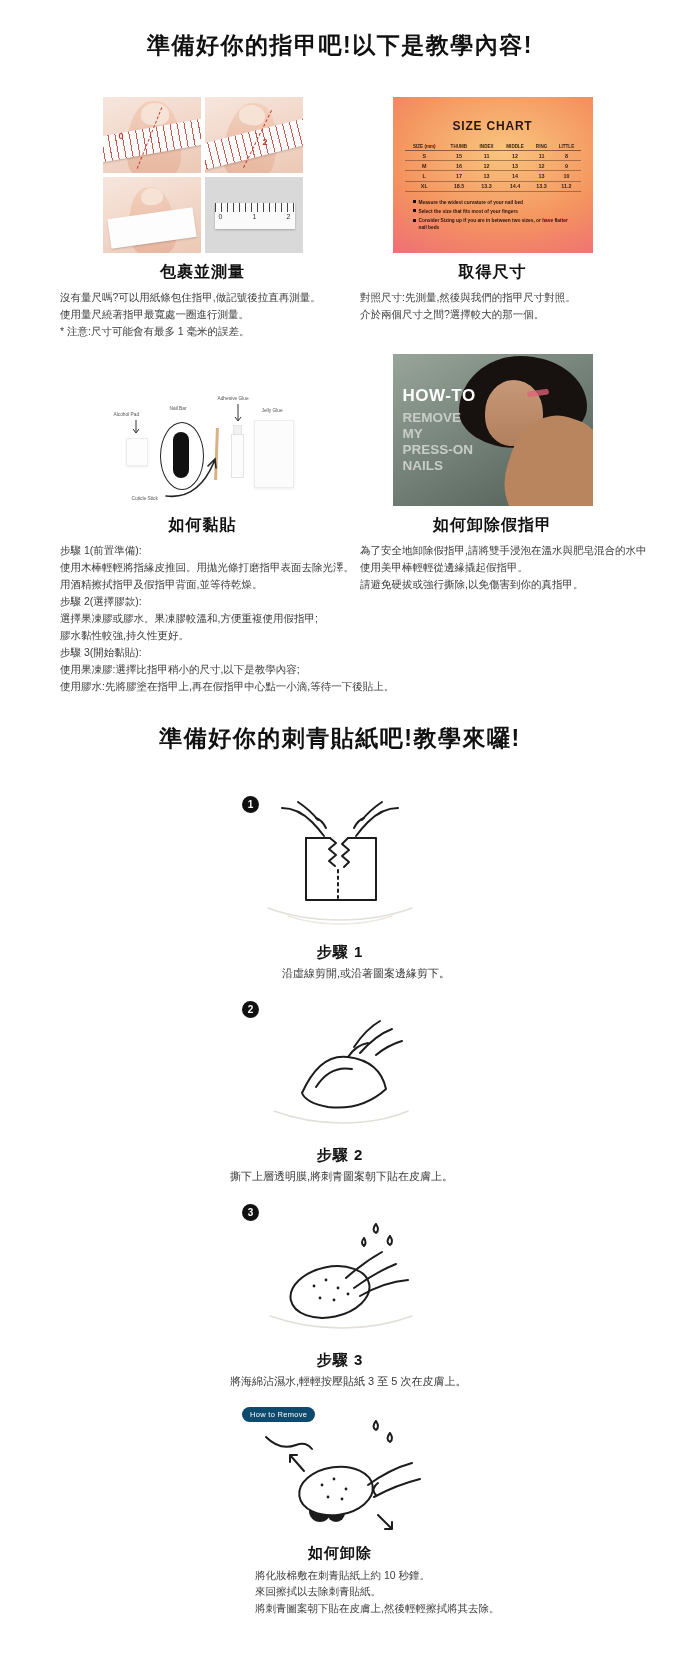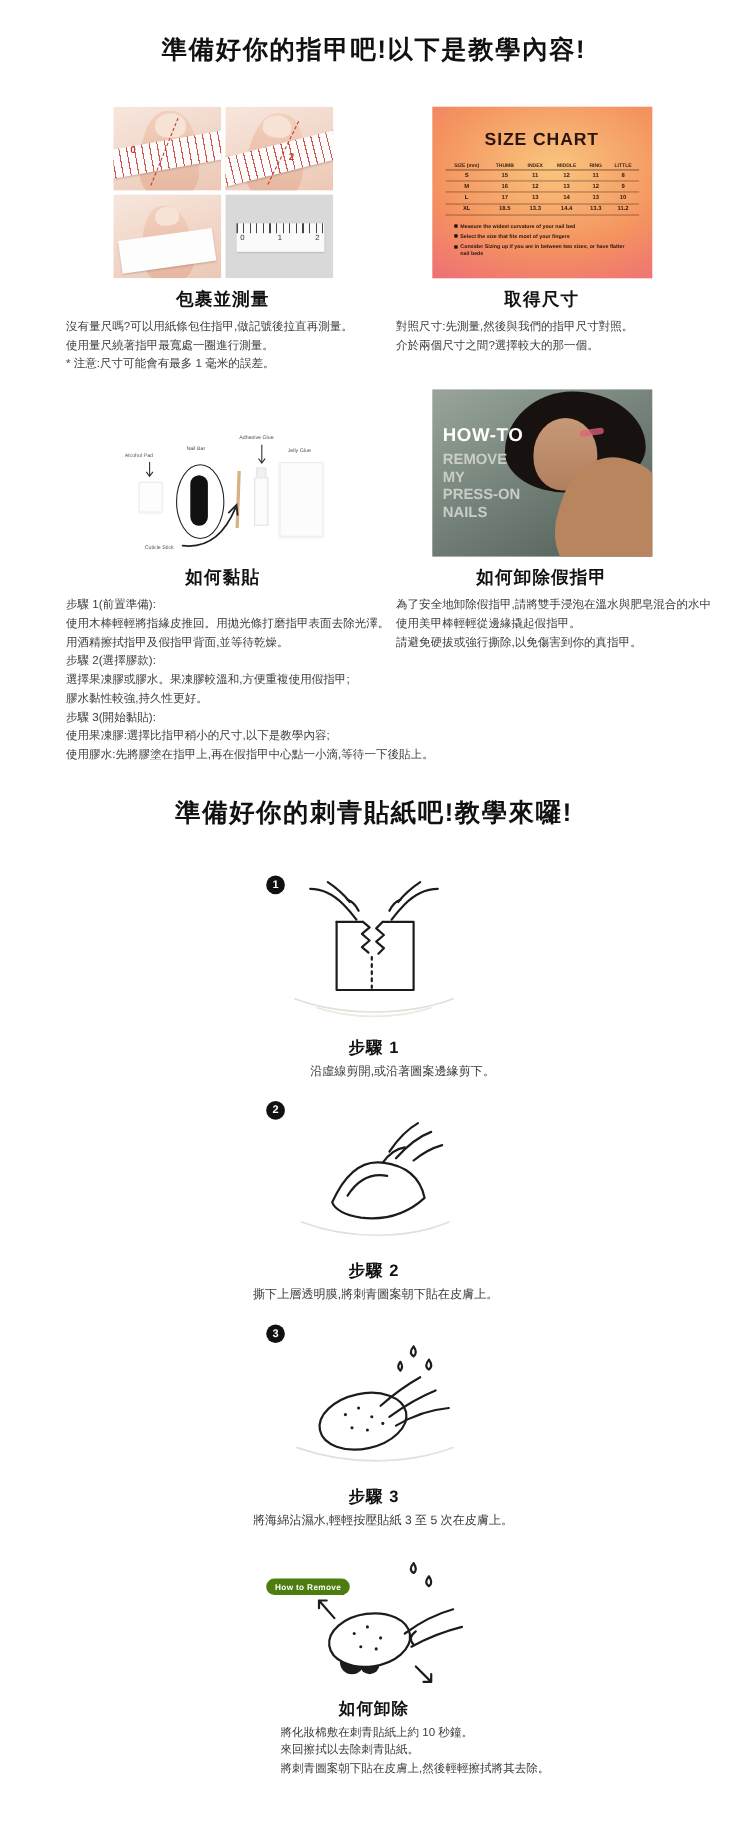--- a/index.html
+++ b/index.html
@@ -34,21 +34,21 @@
   .ruler{position:absolute;left:10px;top:26px;width:80px;height:26px;background:#fafafa;
         box-shadow:0 1px 2px rgba(0,0,0,.25);
         background-image:repeating-linear-gradient(90deg,#444 0 1px,transparent 1px 6px);
         background-size:100% 9px;background-repeat:no-repeat;}
   .rulnums{position:absolute;left:14px;top:36px;width:72px;display:flex;justify-content:space-between;
         font-size:7px;color:#333;}
 
   
   .sizechart{background:radial-gradient(130% 110% at 55% 35%,#f9c67e 0%,#f4935f 42%,#ee6d77 74%,#e95b88 100%);
         text-align:center;}
-  .sc-title{font-size:16px;font-weight:800;color:#2a1510;letter-spacing:.8px;padding-top:22px;}
+  .sc-title{font-size:12px;font-weight:800;color:#2a1510;letter-spacing:.8px;padding-top:22px;}
   .sc-table{margin:9px auto 0;border-collapse:collapse;width:176px;}
   .sc-table th{font-size:4.6px;font-weight:700;color:#3a1c12;padding:1.5px 1px;
         border-bottom:.6px solid rgba(58,28,18,.55);}
   .sc-table td{font-size:5.4px;font-weight:700;color:#3a1c12;padding:1.6px 1px;
         border-bottom:.5px solid rgba(58,28,18,.4);}
   .sc-bullets{width:160px;margin:7px auto 0;text-align:left;}
   .sc-bullet{display:flex;gap:3px;font-size:4.8px;font-weight:700;color:#2a1510;line-height:1.5;margin-bottom:2px;}
   .sq{width:3px;height:3px;background:#1a0c08;margin-top:1.5px;flex:0 0 3px;}
 
   
@@ -79,22 +79,22 @@
   .howto-lines{position:absolute;left:10px;top:56px;color:#c9cdc7;font-weight:700;font-size:13.5px;line-height:1.18;}
 
   
   .steps{width:220px;margin:32px auto 0;}
   .step-block{margin-bottom:10px;}
   .illus{position:relative;width:220px;background:#fff;}
   .illus svg{display:block;}
   .badge{position:absolute;left:12px;top:10px;width:17px;height:17px;border-radius:50%;
         background:#111;color:#fff;font-size:10px;font-weight:700;display:flex;
         align-items:center;justify-content:center;}
-  .pill{position:absolute;left:12px;top:8px;background:#4d7c0f;color:#fff;font-size:7.5px;
-        font-weight:700;padding:3px 8px;border-radius:9px;letter-spacing:.3px;margin-top:28px;}
+  .pill{position:absolute;left:12px;top:8px;background:#0c4a6e;color:#fff;font-size:7.5px;
+        font-weight:400;padding:3px 8px;border-radius:9px;letter-spacing:.3px;}
   .step-title{font-size:15px;font-weight:700;text-align:center;margin-top:5px;color:#111;letter-spacing:1px;}
   .step-cap{font-size:11px;color:#3a3a3a;text-align:right;margin-top:4px;white-space:nowrap;}
   .remove-lines{margin:4px 0 0 25px;font-size:10.5px;color:#3d3d3d;line-height:1.55;}
   .remove-lines div{white-space:nowrap;}
 </style>
 </head>
 <body>
 
 <div class="page">
 

